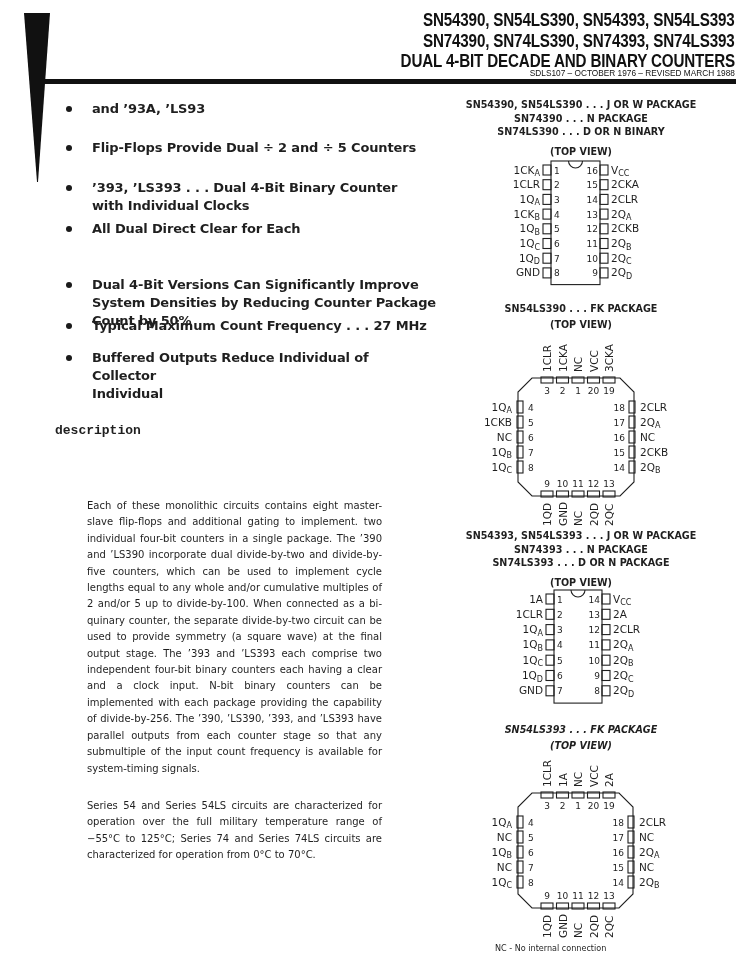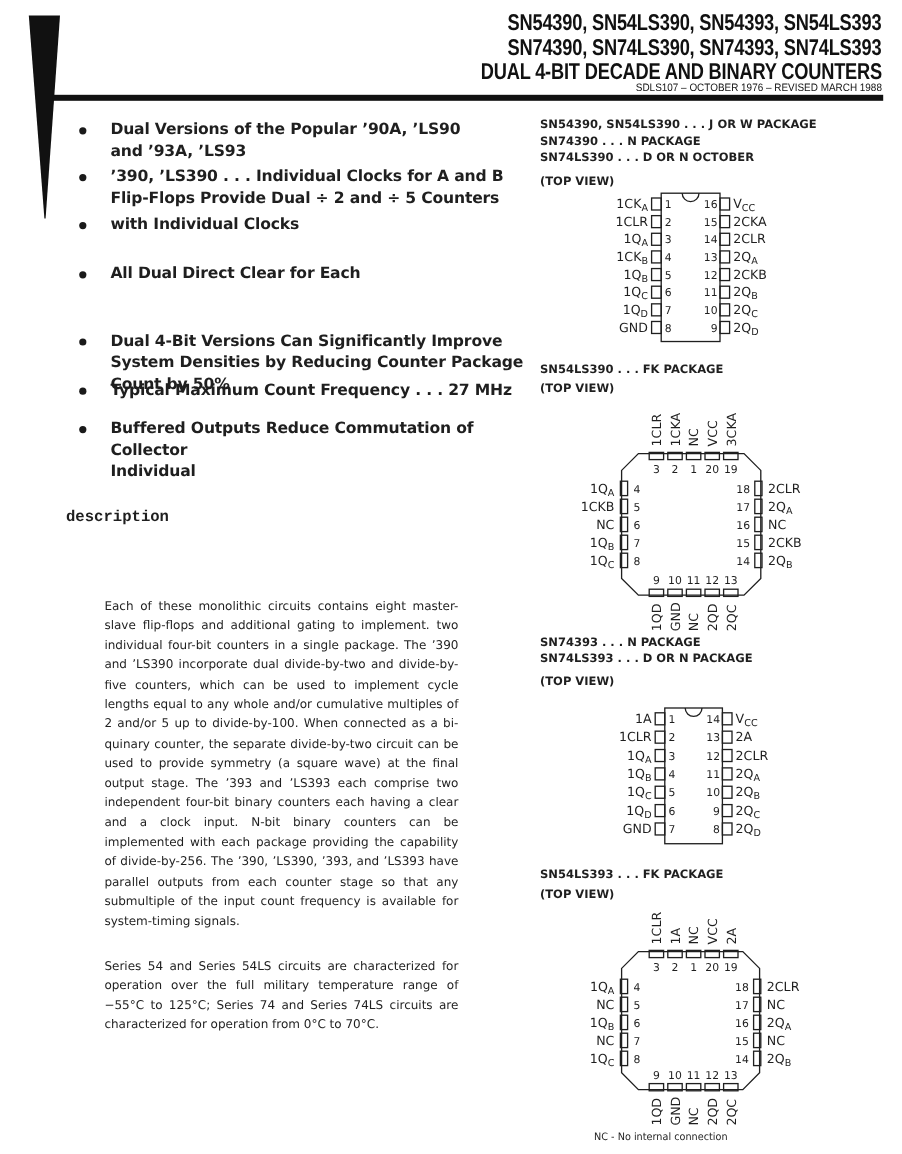--- a/index.html
+++ b/index.html
@@ -25,21 +25,21 @@
   .f4 { position: absolute; top: 160px; margin-top: 16px; }
   .f5 { position: absolute; top: 217px; }
   .f6 { position: absolute; top: 249px; }
 
   .section-head { position: absolute; left: 55px; top: 423px; font-size: 13px; font-weight: bold; font-family: Liberation Mono, monospace; color: #1f1f1f; }
 
   .desc { position: absolute; left: 87px; width: 295px; font-family: "DejaVu Sans", sans-serif; font-size: 10px; line-height: 16.4px; color: #1f1f1f; text-align: justify; text-align-last: left; margin-top: 32px; }
   .desc-p1 { top: 466px; }
   .desc-p2 { top: 766px; }
 
-  .pkg-title { position: absolute; left: 450px; width: 262px; text-align: left; font-family: "DejaVu Sans", sans-serif; font-weight: bold; font-size: 9.6px; line-height: 13.5px; color: #1f1f1f; }
+  .pkg-title { position: absolute; left: 450px; width: 262px; text-align: center; font-family: "DejaVu Sans", sans-serif; font-weight: bold; font-size: 9.6px; line-height: 13.5px; color: #1f1f1f; }
   .pkg-title div { white-space: nowrap; }
   .topview { margin-top: 6px; }
 
   svg.diagram { position: absolute; overflow: visible; }
   svg text { font-family: "DejaVu Sans", sans-serif; fill: #1f1f1f; }
   .pinlbl { font-size: 10.5px; }
   .pinnum { font-size: 9px; }
   .sub { font-size: 8px; }
 
   .nc-note { position: absolute; left: 495px; top: 943px; font-size: 8.5px; font-family: "DejaVu Sans", sans-serif; color: #1f1f1f; transform: scaleX(0.95); transform-origin: left; }
@@ -53,73 +53,73 @@
 <div class="hrule"></div>
 
 <div class="hdr hdr-l1">SN54390, SN54LS390, SN54393, SN54LS393</div>
 <div class="hdr hdr-l2">SN74390, SN74LS390, SN74393, SN74LS393</div>
 <div class="hdr hdr-l3">DUAL 4-BIT DECADE AND BINARY COUNTERS</div>
 <div class="hdr hdr-l4">SDLS107 – OCTOBER 1976 – REVISED MARCH 1988</div>
 
 <ul class="features">
   <li class="feature f0">
       <span class="bullet"></span>
-      <div>Dual Versions of the Popular ’90A, ’LS90</div>
       <div>and ’93A, ’LS93</div>
     </li>
   <li class="feature f1">
       <span class="bullet"></span>
-      <div>’390, ’LS390 . . . Individual Clocks for A and B</div>
       <div>Flip-Flops Provide Dual ÷ 2 and ÷ 5 Counters</div>
     </li>
   <li class="feature f2">
       <span class="bullet"></span>
+      <div>’393, ’LS393 . . . Dual 4-Bit Binary Counter</div>
       <div>with Individual Clocks</div>
     </li>
   <li class="feature f3">
       <span class="bullet"></span>
       <div>All Dual Direct Clear for Each</div>
     </li>
   <li class="feature f4">
       <span class="bullet"></span>
       <div>Dual 4-Bit Versions Can Significantly Improve</div>
       <div>System Densities by Reducing Counter Package</div>
       <div>Count by 50%</div>
     </li>
   <li class="feature f5">
       <span class="bullet"></span>
       <div>Typical Maximum Count Frequency . . . 27 MHz</div>
     </li>
   <li class="feature f6">
       <span class="bullet"></span>
-      <div>Buffered Outputs Reduce Commutation of Collector</div>
+      <div>Buffered Outputs Reduce Individual of Collector</div>
       <div>Individual</div>
     </li>
 </ul>
 
 <div class="section-head">description</div>
 <p class="desc desc-p1">Each of these monolithic circuits contains eight master-slave flip-flops and additional gating to implement. two individual four-bit counters in a single package. The ’390 and ’LS390 incorporate dual divide-by-two and divide-by-five counters, which can be used to implement cycle lengths equal to any whole and/or cumulative multiples of 2 and/or 5 up to divide-by-100. When connected as a bi-quinary counter, the separate divide-by-two circuit can be used to provide symmetry (a square wave) at the final output stage. The ’393 and ’LS393 each comprise two independent four-bit binary counters each having a clear and a clock input. N-bit binary counters can be implemented with each package providing the capability of divide-by-256. The ’390, ’LS390, ’393, and ’LS393 have parallel outputs from each counter stage so that any submultiple of the input count frequency is available for system-timing signals.</p>
 <p class="desc desc-p2">Series 54 and Series 54LS circuits are characterized for operation over the full military temperature range of −55°C to 125°C; Series 74 and Series 74LS circuits are characterized for operation from 0°C to 70°C.</p>
 
 <div class="pkg-title" style="top:98px;">
   <div>SN54390, SN54LS390 . . . J OR W PACKAGE</div>
   <div>SN74390 . . . N PACKAGE</div>
-  <div>SN74LS390 . . . D OR N OCTOBER</div>
+  <div>SN74LS390 . . . D OR N BINARY</div>
   <div class="topview">(TOP VIEW)</div>
 </div>
 <div class="pkg-title" style="top:302px;">
   <div>SN54LS390 . . . FK PACKAGE</div>
   <div class="topview" style="margin-top:2px">(TOP VIEW)</div>
 </div>
 <div class="pkg-title" style="top:529px;">
+  <div>SN54393, SN54LS393 . . . J OR W PACKAGE</div>
   <div>SN74393 . . . N PACKAGE</div>
   <div>SN74LS393 . . . D OR N PACKAGE</div>
   <div class="topview">(TOP VIEW)</div>
 </div>
-<div class="pkg-title" style="top:723px;">
+<div class="pkg-title" style="top:723px;font-style:italic;">
   <div>SN54LS393 . . . FK PACKAGE</div>
   <div class="topview" style="margin-top:2px">(TOP VIEW)</div>
 </div>
 
 <svg class="diagram" id="dip390" style="left:0;top:0;width:752px;height:962px;pointer-events:none;">
     <rect x="551" y="161" width="49" height="123.6" fill="none" stroke="#1f1f1f" stroke-width="1.1"></rect>
     <path d="M 568.5 161 A 7 7 0 0 0 582.5 161" fill="none" stroke="#1f1f1f" stroke-width="1.1"></path>
     <rect x="543" y="165" width="8" height="10" fill="none" stroke="#1f1f1f" stroke-width="1.1"></rect>
     <text x="554" y="173.5" class="pinnum">1</text>
     <text x="540" y="173.5" text-anchor="end" class="pinlbl"><tspan>1CK</tspan><tspan class="sub" dy="2.5">A</tspan></text>

